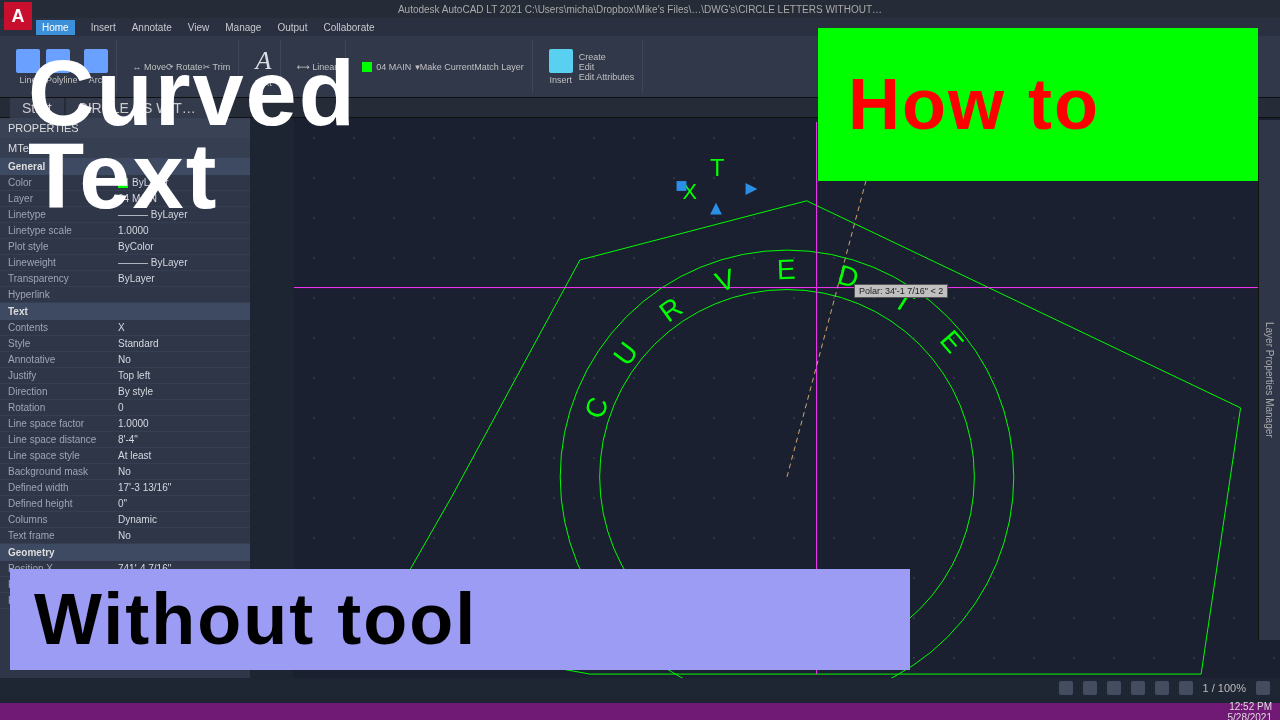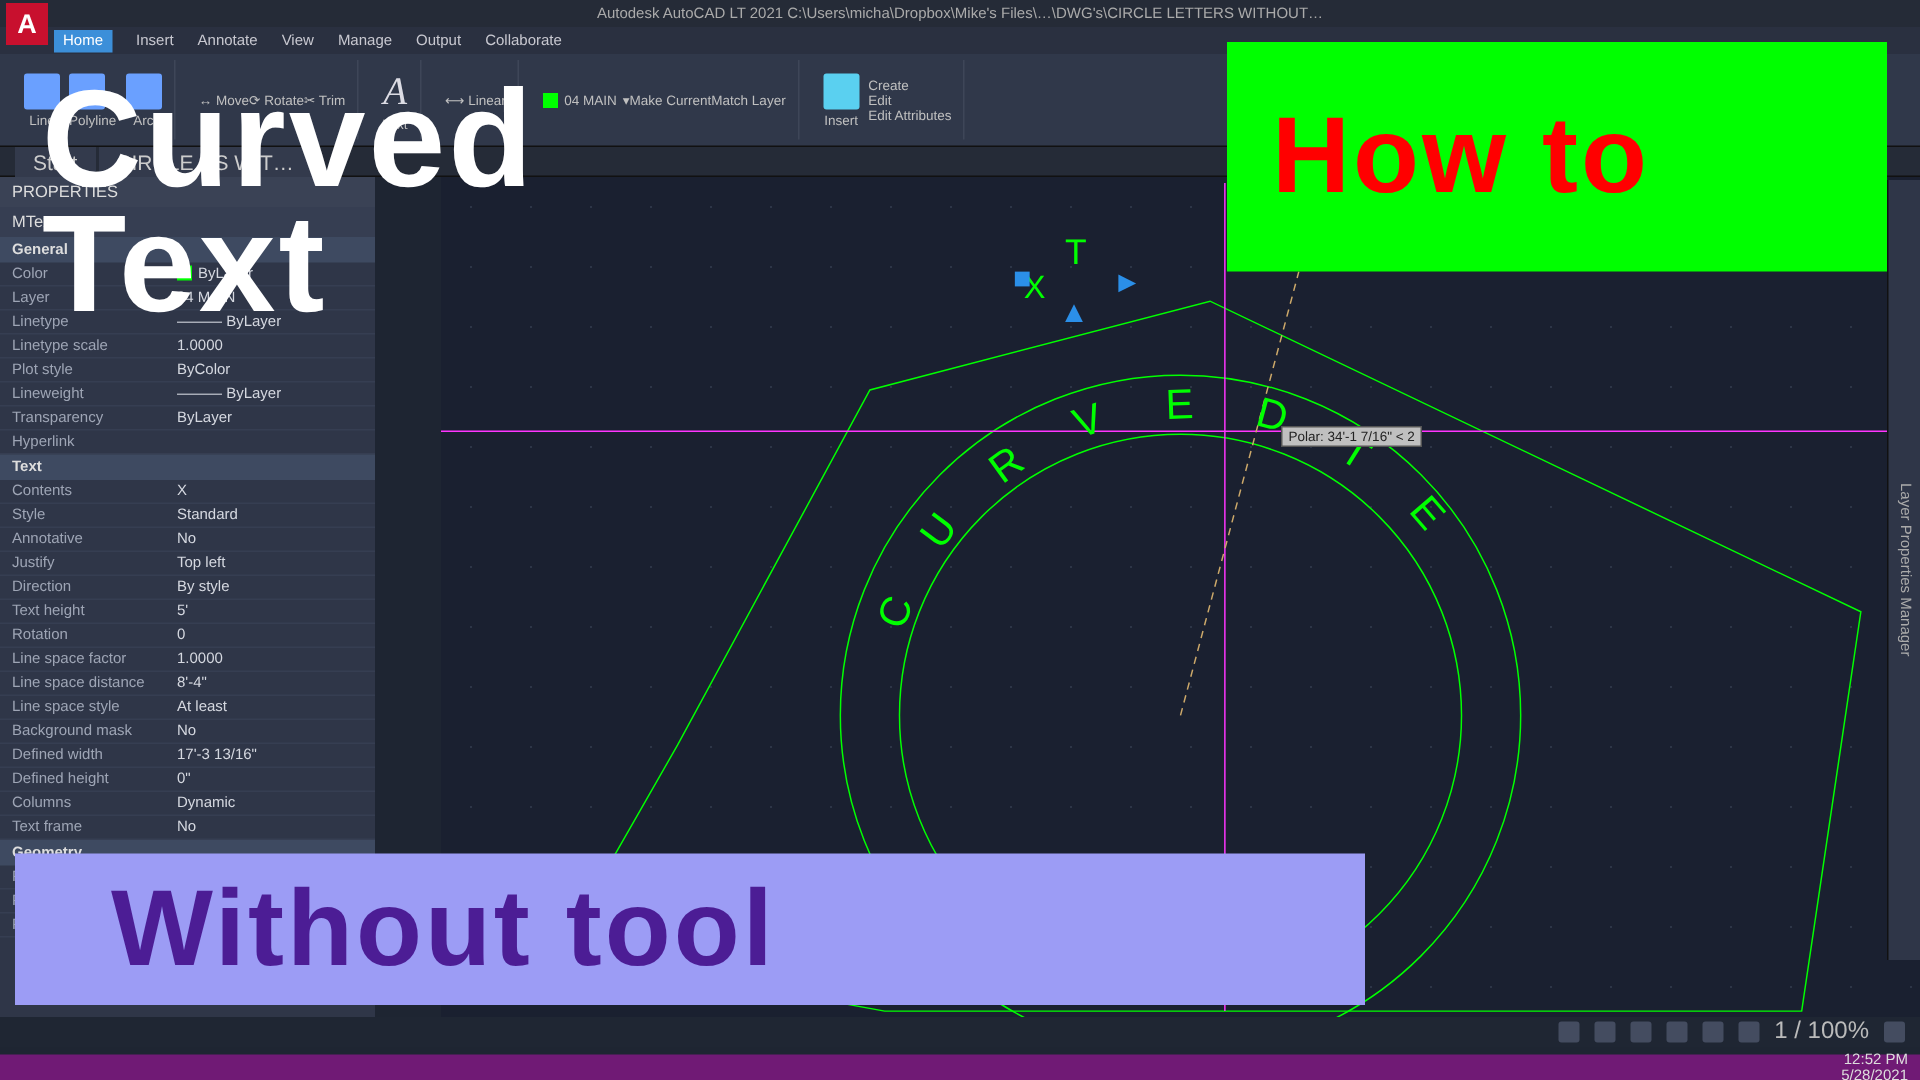--- a/index.html
+++ b/index.html
@@ -162,21 +162,21 @@
 .statusbar {
   position: absolute;
   bottom: 22px; left: 0; right: 0;
   height: 20px;
   background: #1f2633;
   display: flex;
   justify-content: flex-end;
   align-items: center;
   gap: 10px;
   padding: 0 10px;
-  font-size: 16px;
+  font-size: 11px;
   color: #bbb;
 }
 .status-icon {
   width: 14px; height: 14px;
   background: #444c60;
   border-radius: 2px;
 }
 .taskbar {
   position: absolute;
   bottom: 0; left: 0; right: 0;
@@ -217,21 +217,21 @@
   font-size: 72px;
   font-weight: 900;
   letter-spacing: 2px;
 }
 .ov-without {
   left: 10px; bottom: 50px;
   right: 370px;
   background: #9c9cf5;
   padding: 18px 24px;
 }
-.ov-without-inner { color: #4c1d95; font-size: 72px; margin-left: 40px; }
+.ov-without-inner { color: #000000; font-size: 72px; }
 </style>
 </head>
 <body>
 
 <div class="logo-a">A</div>
 
 <div class="titlebar">
   <span>Autodesk AutoCAD LT 2021   C:\Users\micha\Dropbox\Mike's Files\…\DWG's\CIRCLE LETTERS WITHOUT…</span>
 </div>
 
@@ -359,24 +359,20 @@
         </div>
         <div class="prop-row">
           <div class="prop-k">Justify</div>
           <div class="prop-v">Top left</div>
         </div>
         <div class="prop-row">
           <div class="prop-k">Direction</div>
           <div class="prop-v">By style</div>
         </div>
         <div class="prop-row">
-          <div class="prop-k">Text height</div>
-          <div class="prop-v">5'</div>
-        </div>
-        <div class="prop-row">
           <div class="prop-k">Rotation</div>
           <div class="prop-v">0</div>
         </div>
         <div class="prop-row">
           <div class="prop-k">Line space factor</div>
           <div class="prop-v">1.0000</div>
         </div>
         <div class="prop-row">
           <div class="prop-k">Line space distance</div>
           <div class="prop-v">8'-4"</div>

